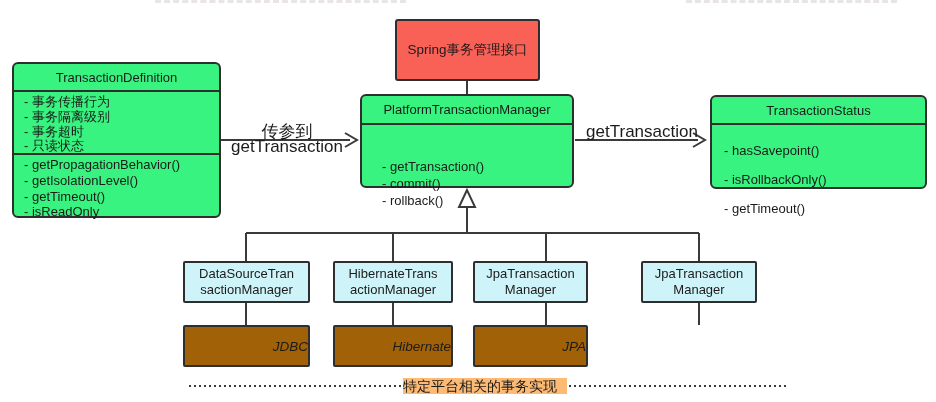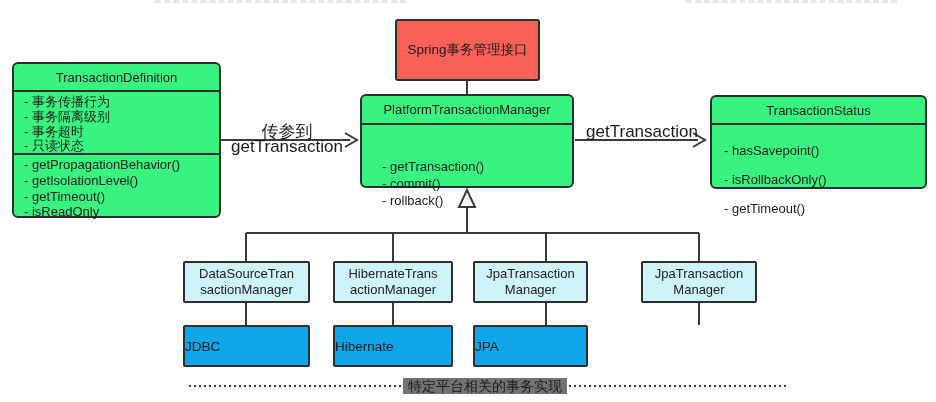--- a/index.html
+++ b/index.html
@@ -16,21 +16,21 @@
   .box .title{
     text-align:center;border-bottom:2px solid #2e2e2e;font-size:13px;
     display:flex;align-items:center;justify-content:center;font-weight:500;
   }
   .box ul{list-style:none;margin:0;padding:2px 0 0 10px;}
   .box li{font-size:13px;line-height:15.5px;white-space:nowrap;}
 
   .green{background:#38f37f;border-radius:6px;}
   .red{background:#f96157;border-radius:3px;display:flex;align-items:center;justify-content:center;font-size:13.5px;}
   .cyan{background:#cef4fa;border-radius:2px;display:flex;flex-direction:column;align-items:center;justify-content:center;font-size:13px;line-height:16px;text-align:center;}
-  .yellow{background:#0ea5e9;border-radius:2px;display:flex;align-items:center;justify-content:flex-start;font-size:13.5px;}
+  .yellow{background:#a16207;border-radius:2px;display:flex;align-items:center;justify-content:flex-end;font-size:13.5px;font-style:italic;}
 
   
   .def{left:12px;top:62px;width:209px;height:156px;}
   .def .title{height:26px;}
   .def ul.attrs{height:58px;border-bottom:2px solid #2e2e2e;padding-top:3px;}
   .def ul.attrs li{line-height:14.8px;}
   .def ul.methods{padding-top:2px;}
   .def ul.methods li{line-height:15.8px;}
 
   .mgr{left:360px;top:94px;width:214px;height:94px;}
@@ -49,22 +49,22 @@
   .yellow-box{top:325px;height:42px;}
   .c1{left:183px;width:127px;} .c2{left:333px;width:120px;}
   .c3{left:473px;width:115px;} .c4{left:641px;width:116px;}
 
   .edge-label{position:absolute;width:118px;text-align:center;font-size:17px;}
   .edge-label .l1,.edge-label .l2{display:block;line-height:15px;white-space:nowrap;}
   .lbl-pass{left:228px;top:124px;}
   .lbl-get{left:583px;top:124px;}
 
   .caption{
-    position:absolute;left:403px;top:378px;width:164px;background:#737373;
-    text-align:center;font-size:14px;line-height:16px;white-space:nowrap;
+    position:absolute;left:403px;top:378px;width:164px;background:#fdba74;
+    font-size:14px;line-height:16px;white-space:nowrap;
   }
 
   .remnant{position:absolute;top:0;height:3px;border-top:3px dashed #e9e5e5;}
   .rm1{left:155px;width:251px;}
   .rm2{left:686px;width:211px;}
 </style>
 </head>
 <body>
 
 <div class="stage">

